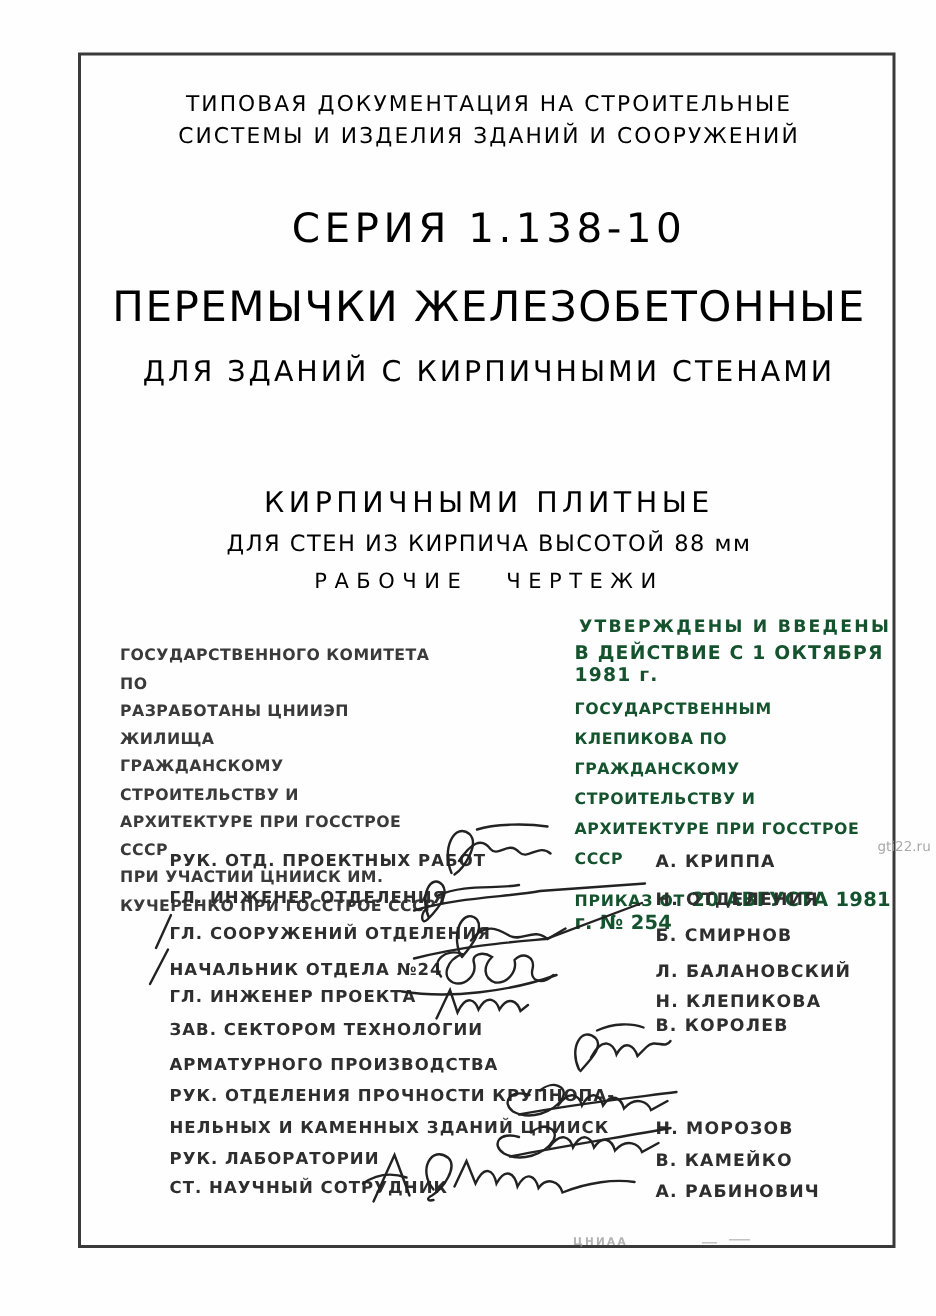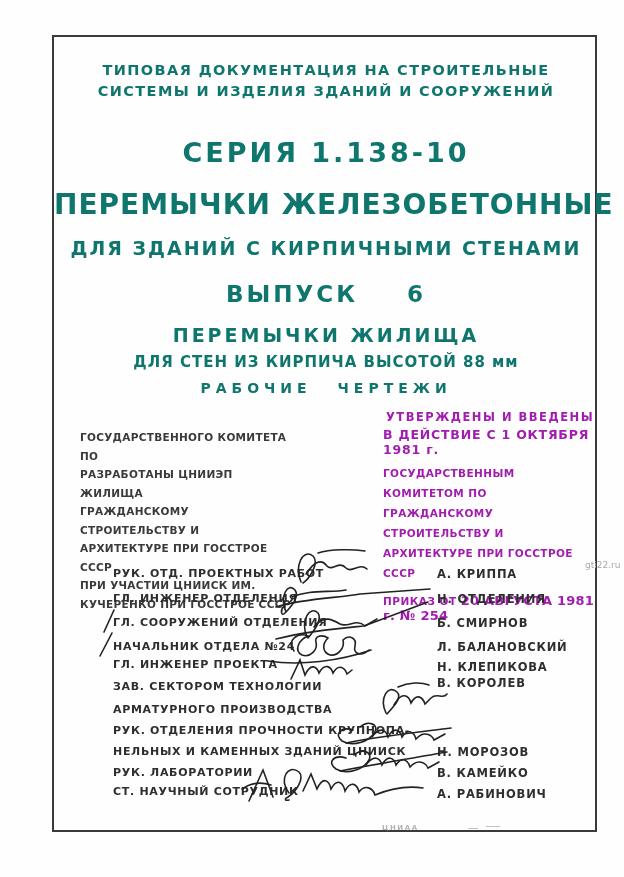--- a/index.html
+++ b/index.html
@@ -9,38 +9,38 @@
     background:#fefefe;
     font-family:"DejaVu Sans","Liberation Sans",sans-serif;
     color:#262626;
     overflow:hidden;
   }
   .frame{
     position:absolute;left:52px;top:35px;width:545px;height:797px;
     border:2px solid #3a3a3a;
     box-sizing:border-box;
   }
-  .txt{position:absolute;white-space:nowrap;font-weight:bold;color:#0f766e;}
+  .txt{position:absolute;white-space:nowrap;font-weight:normal;color:#000000;}
   .center{left:54px;width:544px;text-align:center;}
   .hdr{font-size:14.5px;letter-spacing:1.4px;line-height:21px;}
   .series{font-size:27px;letter-spacing:3px;}
   .main-title{font-size:28px;letter-spacing:1px;}
   .subtitle{font-size:19px;letter-spacing:2px;}
   .issue{font-size:23px;letter-spacing:3px;word-spacing:38px;}
   .issue-title{font-size:19px;letter-spacing:3px;}
   .issue-sub{font-size:15px;letter-spacing:1px;}
   .doctype{font-size:14px;letter-spacing:5px;word-spacing:16px;}
   .devblock{
     position:absolute;left:80px;top:428px;width:215px;
     font-size:10.5px;font-weight:bold;line-height:18.5px;letter-spacing:0.3px;
     color:#3a3a3a;
   }
   .appblock{
     position:absolute;left:383px;top:410px;width:214px;
-    font-weight:bold;color:#a21caf;
+    font-weight:bold;color:#14532d;
   }
   .appblock .l1{font-size:11.5px;letter-spacing:1.5px;text-align:center;margin-bottom:3px;}
   .appblock .l2{font-size:12.5px;letter-spacing:0.8px;margin-bottom:6px;}
   .appblock .l3{font-size:10.5px;letter-spacing:0.4px;line-height:20px;}
   .appblock .order{margin-top:10px;font-size:10.5px;letter-spacing:0.5px;}
   .appblock .order .val{font-size:13px;letter-spacing:0.2px;}
   .sig-label{position:absolute;left:113px;font-size:11px;font-weight:bold;letter-spacing:0.7px;white-space:nowrap;color:#2e2e2e;}
   .sig-name{position:absolute;left:437px;font-size:11.5px;font-weight:bold;letter-spacing:0.8px;white-space:nowrap;color:#2e2e2e;}
   .sig-overlay{position:absolute;left:0;top:0;pointer-events:none;}
   .watermark{position:absolute;left:585px;top:560px;font-size:9px;color:#a8a8a8;font-weight:normal;}
@@ -53,38 +53,37 @@
 <div class="page">
 
   <div class="frame"></div>
 
   <div class="txt center hdr" style="top:60px">ТИПОВАЯ ДОКУМЕНТАЦИЯ НА СТРОИТЕЛЬНЫЕ</div>
   <div class="txt center hdr" style="top:81px">СИСТЕМЫ И ИЗДЕЛИЯ ЗДАНИЙ И СООРУЖЕНИЙ</div>
 
   <div class="txt center series" style="top:137px">СЕРИЯ 1.138-10</div>
   <div class="txt center main-title" style="top:188px">ПЕРЕМЫЧКИ ЖЕЛЕЗОБЕТОННЫЕ</div>
   <div class="txt center subtitle" style="top:237px">ДЛЯ ЗДАНИЙ С КИРПИЧНЫМИ СТЕНАМИ</div>
-  <div class="txt center issue" style="top:281px">ВЫПУСК 6</div>
-  <div class="txt center issue-title" style="top:324px">ПЕРЕМЫЧКИ ЖИЛИЩА</div>
+  <div class="txt center issue-title" style="top:324px">КИРПИЧНЫМИ ПЛИТНЫЕ</div>
   <div class="txt center issue-sub" style="top:353px">ДЛЯ СТЕН ИЗ КИРПИЧА ВЫСОТОЙ 88 мм</div>
   <div class="txt center doctype" style="top:380px">РАБОЧИЕ ЧЕРТЕЖИ</div>
 
   <div class="devblock">
     <div>ГОСУДАРСТВЕННОГО КОМИТЕТА ПО</div>
     <div>РАЗРАБОТАНЫ ЦНИИЭП ЖИЛИЩА</div>
     <div>ГРАЖДАНСКОМУ СТРОИТЕЛЬСТВУ И</div>
     <div>АРХИТЕКТУРЕ ПРИ ГОССТРОЕ СССР</div>
     <div>ПРИ УЧАСТИИ ЦНИИСК ИМ.</div>
     <div>КУЧЕРЕНКО ПРИ ГОССТРОЕ СССР</div>
   </div>
 
   <div class="appblock">
     <div class="l1">УТВЕРЖДЕНЫ И ВВЕДЕНЫ</div>
     <div class="l2">В ДЕЙСТВИЕ С 1 ОКТЯБРЯ 1981 г.</div>
-    <div class="l3">ГОСУДАРСТВЕННЫМ КОМИТЕТОМ ПО</div>
+    <div class="l3">ГОСУДАРСТВЕННЫМ КЛЕПИКОВА ПО</div>
     <div class="l3">ГРАЖДАНСКОМУ СТРОИТЕЛЬСТВУ И</div>
     <div class="l3">АРХИТЕКТУРЕ ПРИ ГОССТРОЕ СССР</div>
     <div class="order">
       <span>ПРИКАЗ ОТ</span>
       <span class="val">20 АВГУСТА 1981 г. № 254</span>
     </div>
   </div>
 
   <div class="sig-label" style="top:567px">РУК. ОТД. ПРОЕКТНЫХ РАБОТ</div>
   <div class="sig-label" style="top:592px">ГЛ. ИНЖЕНЕР ОТДЕЛЕНИЯ</div>

